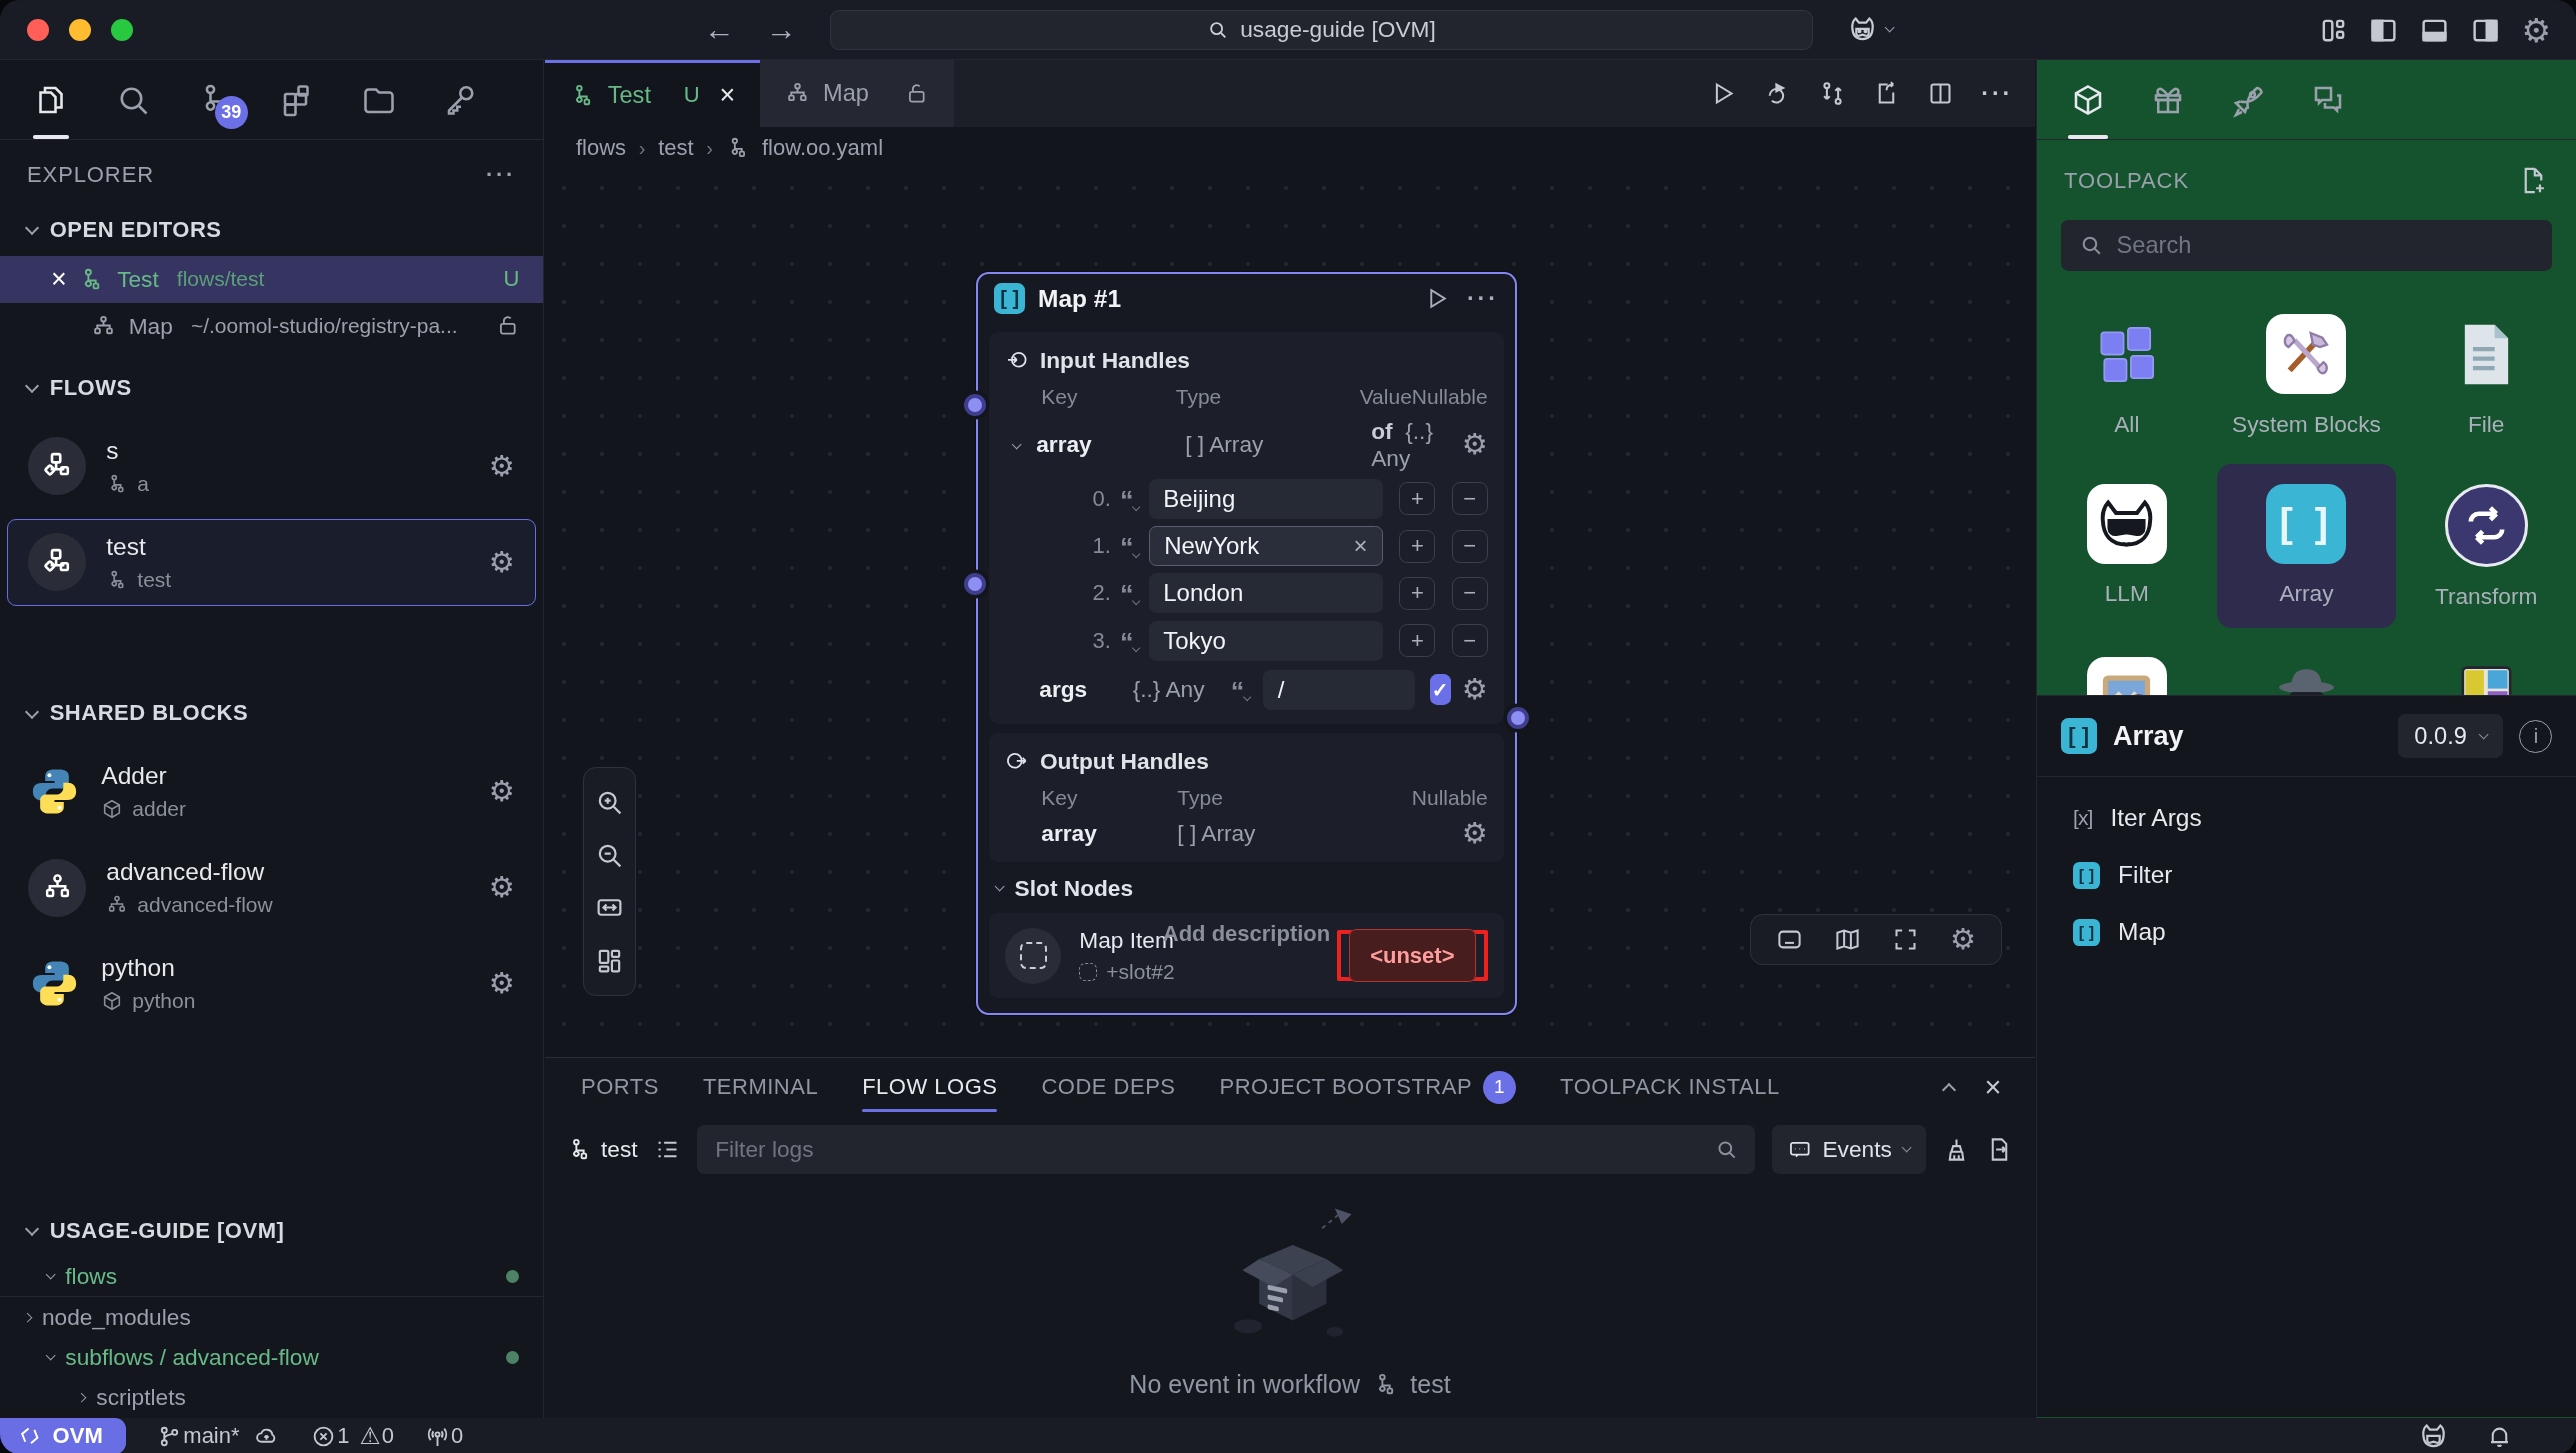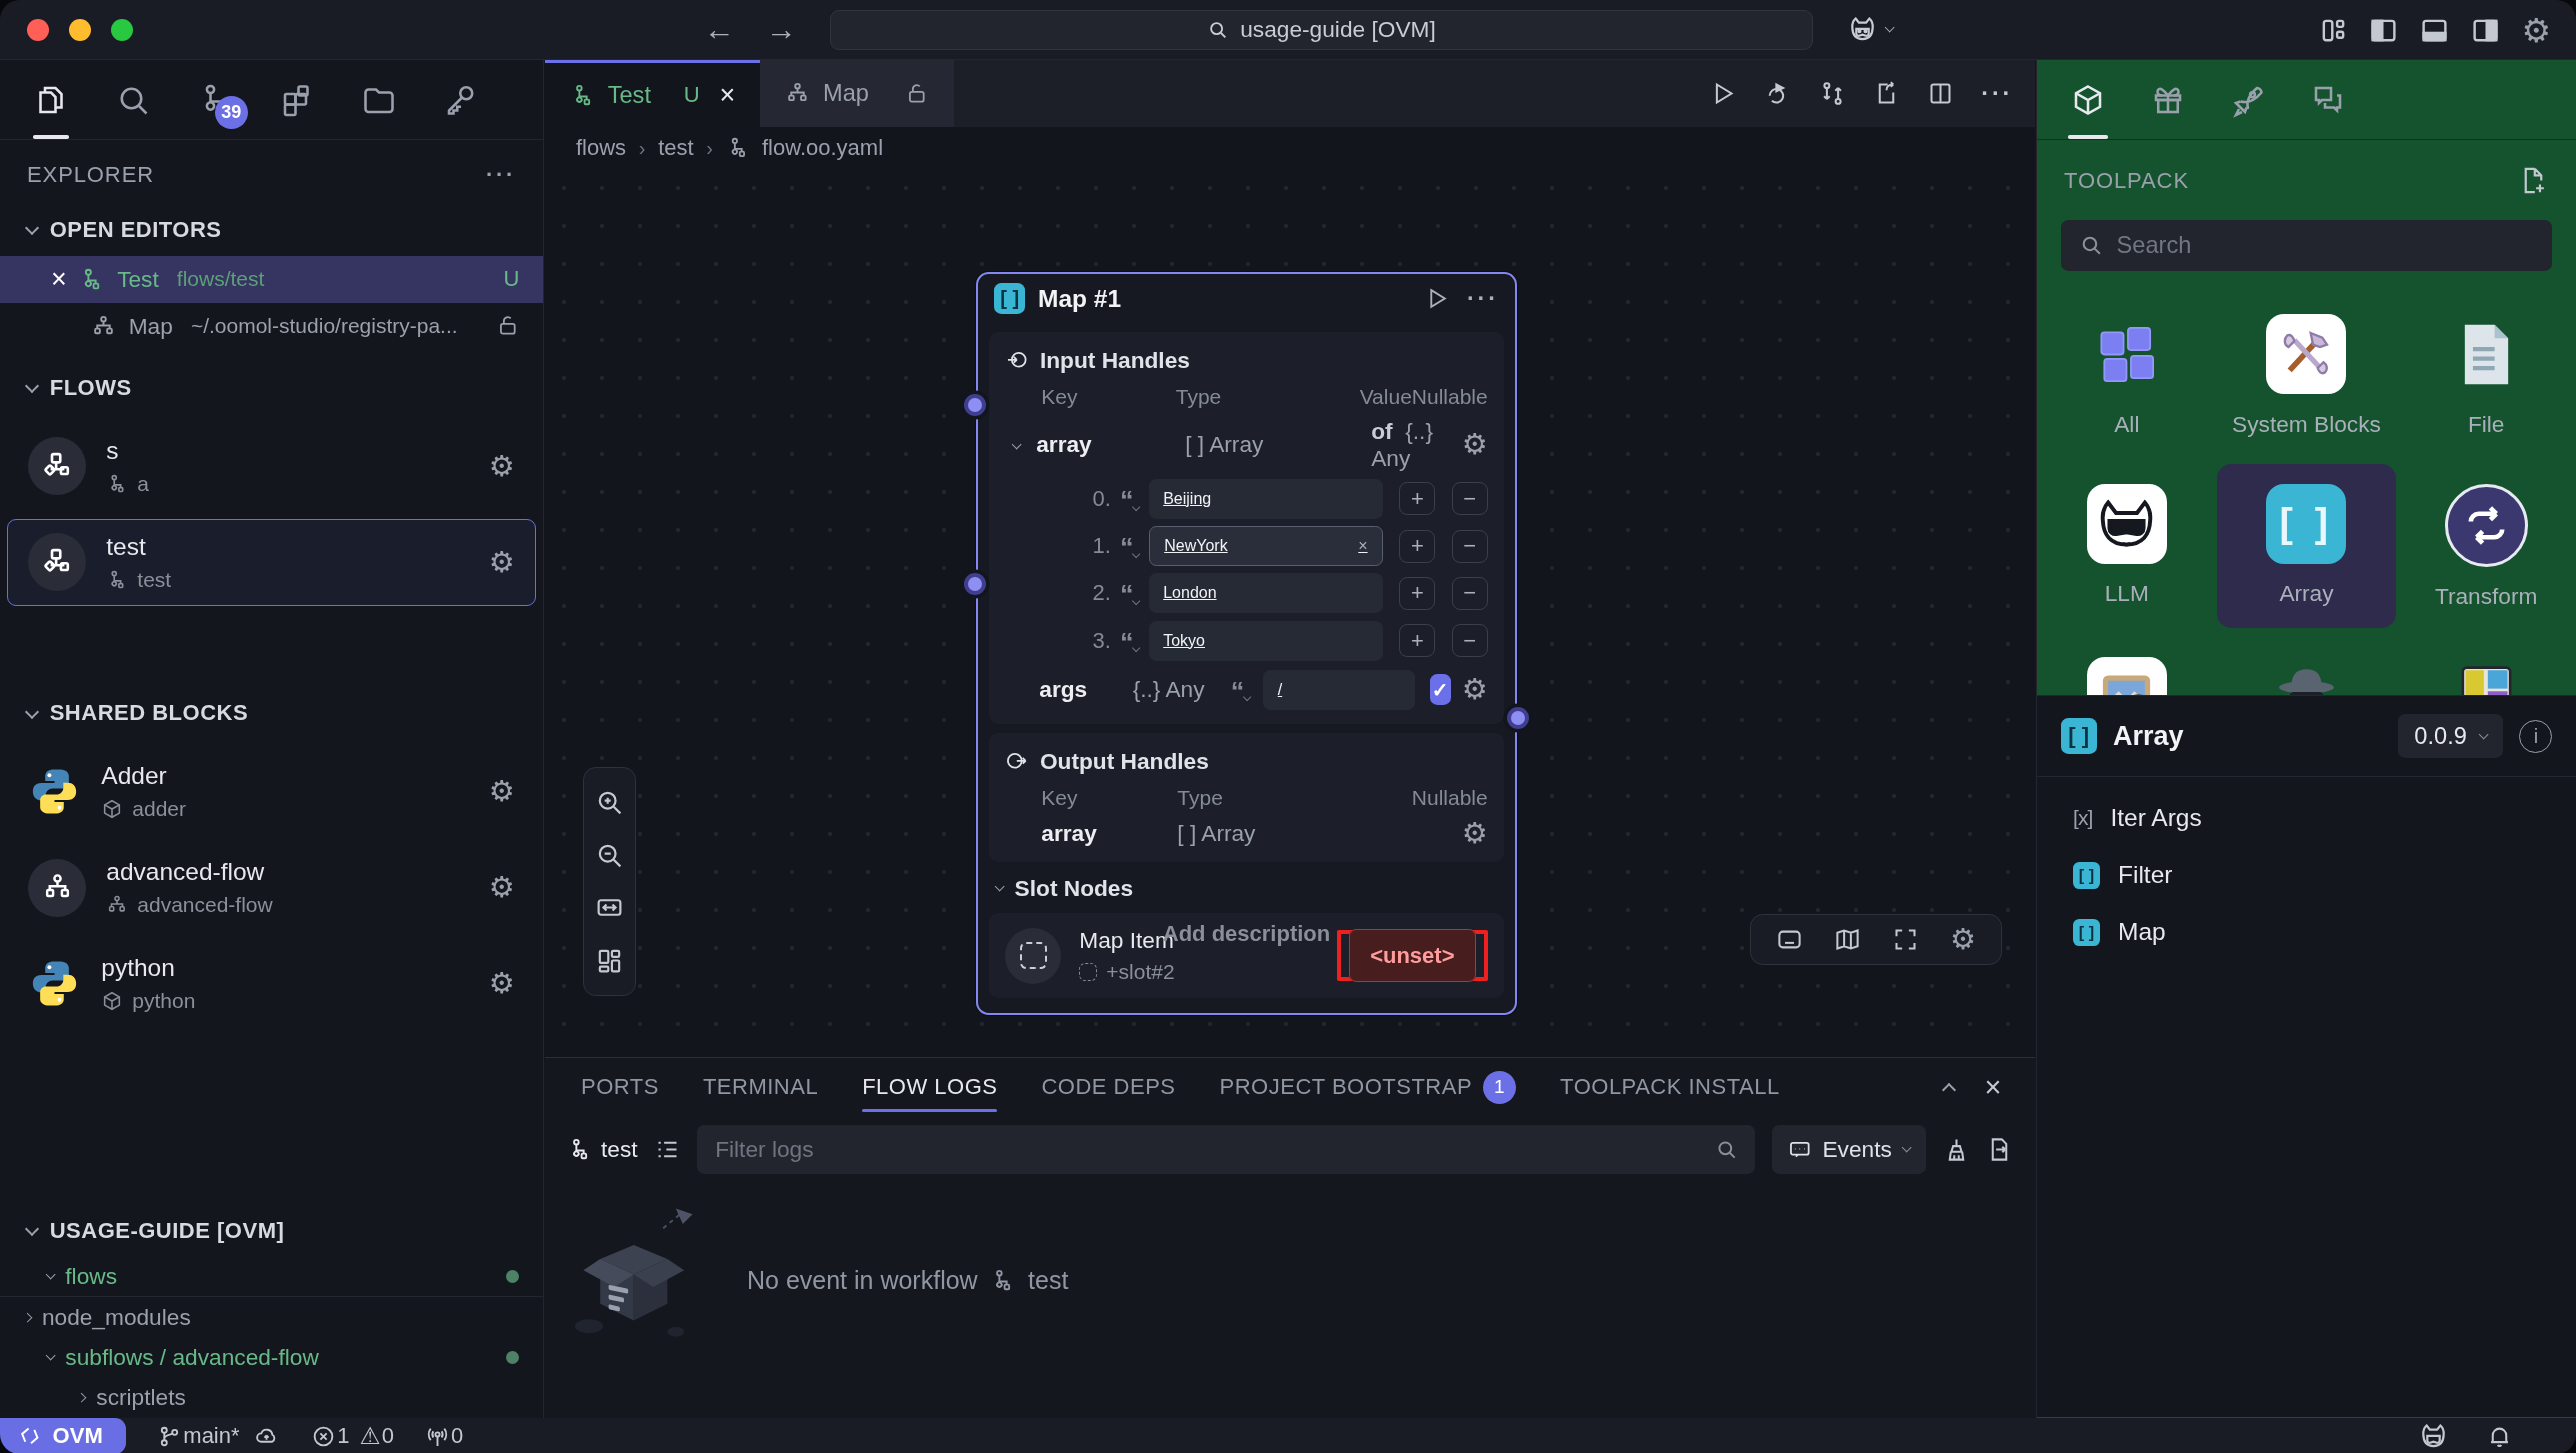--- a/index.html
+++ b/index.html
@@ -70,21 +70,21 @@
   .type-dim { color:#9aa0ac; }
   .arr-item { display:flex; align-items:center; gap:9px; margin:7.3px 0 7.3px 40px; }
   .tree-line { width:23.6px; height:100%; border-left:1.8px solid #2e323d; align-self:stretch; }
   .idx { width:33px; color:#848b97; font-size:22px; text-align:right; }
   .quote { color:#848b97; font-size:27px; font-weight:bold; line-height:9px; margin-top:9px; }
   .chev { display:inline-block; width:10px; height:10px; border-right:2.3px solid #9aa0ac; border-bottom:2.3px solid #9aa0ac; }
   .chev.down { transform:rotate(45deg); margin-top:-3.6px; }
   .chev.right { transform:rotate(-45deg); }
   .chev.up { transform:rotate(-135deg); margin-top:5.4px; }
   .chev.sm { width:7.3px; height:7.3px; border-width:1.8px; }
-  .val-input { flex:1; height:40px; background:#262a35; border-radius:7.3px; display:flex; align-items:center; padding:0 14.5px; color:#f2f3f6; font-size:16px;text-decoration:underline; }
+  .val-input { flex:1; height:40px; background:#262a35; border-radius:7.3px; display:flex; align-items:center; padding:0 14.5px; color:#f2f3f6; font-size:24px; }
   .val-input.focus { border:0.9px solid #5a5f70; background:#2a2e3a; }
   .pm-btn { width:36px; height:33px; border:1.8px solid #3c404c; border-radius:8.2px; color:#aab0bb; font-size:22px; display:flex; align-items:center; justify-content:center; margin-left:7.3px; }
   .checkbox { width:31px; height:31px; border-radius:7.3px; background:#6b6fe8; color:#fff; font-size:20px; font-weight:bold; display:flex; align-items:center; justify-content:center; }
   .gear-glyph { color:#9aa0ac; font-size:29px; line-height:1; }
   .conn-dot { position:absolute; width:22px; height:22px; border-radius:50%; background:#8d90f2; border:4.5px solid #403e8f; box-shadow:0 0 0 3.6px #12151c; }
   .slot-card { background:#1c1f29; border-radius:9px; margin-top:9px; display:flex; align-items:center; gap:18px; padding:14.5px 16.3px; }
   .dash-icon { width:27px; height:27px; border:2.3px dashed #c9cdd6; border-radius:6.3px; }
   .dash-icon.sm { width:18px; height:18px; border-width:1.8px; border-color:#848b97; }
   .unset-annot { margin-left:auto; border:4.5px solid #ee2020; padding:8.2px; border-radius:1.8px; }
   .unset-badge { background:#471d1d; border:1.8px solid #b23434; color:#ff9d9d; border-radius:7.3px; padding:13px 20px; font-size:22px; font-weight:bold; }
@@ -100,21 +100,21 @@
   .bp-tab.active::after { content:""; position:absolute; left:0; right:0; bottom:3.6px; height:3.6px; background:#6c70e6; border-radius:1.8px; }
   .bp-badge { width:33px; height:33px; border-radius:50%; background:#6c70e6; color:#fff; font-size:19px; display:flex; align-items:center; justify-content:center; }
   .bp-right { position:absolute; right:33px; display:flex; gap:31px; color:#c3c8d1; align-items:center; }
   .bp-filter-row { display:flex; align-items:center; gap:16.3px; padding:9px 22px; }
   .bp-flow { display:flex; align-items:center; gap:9px; color:#e7e9ee; font-size:22.7px; }
   .filter-input { flex:1; height:49px; background:#22252e; border:none; border-radius:7.3px; color:#e7e9ee; font-size:22.7px; padding:0 51px 0 18px; font-family:"Liberation Sans",sans-serif; }
   .filter-input::placeholder { color:#6f7480; }
   .filter-wrap { position:relative; flex:1; display:flex; }
   .filter-search-ic { position:absolute; right:16.3px; top:12.7px; color:#8a9099; }
   .events-dd { height:49px; background:#22252e; border-radius:7.3px; display:flex; align-items:center; gap:11px; padding:0 16.3px; color:#dfe2e8; font-size:22.7px; }
-  .bp-empty { position:absolute; left:0; top:145px; width:100%; display:flex; flex-direction:row; align-items:center; gap:30px; }
+  .bp-empty { position:absolute; left:0; top:145px; width:100%; display:flex; flex-direction:column; align-items:center; gap:13px; }
   .bp-empty-text { color:#9097a3; font-size:25px; display:flex; align-items:center; gap:12.7px; }
 
   
   .sidebar-right { position:absolute; left:2036px; top:60px; width:540px; height:1358px; background:#14532d; border-left:0.9px solid #23262f; }
   .rs-tabs { height:80px; display:flex; align-items:center; gap:40px; padding:0 31px; color:#9aa0ac; border-bottom:0.9px solid #23262f; }
   .rs-tab { position:relative; width:40px; height:40px; display:flex; align-items:center; justify-content:center; }
   .rs-tab.active { color:#e7e9ee; }
   .rs-tab.active::after { content:""; position:absolute; left:0; right:0; bottom:-19px; height:3.6px; background:#e7e9ee; border-radius:1.8px; }
   .rs-search { margin:7.3px 23.6px 0 23.6px; position:relative; }
   .rs-search input { width:100%; height:51px; background:#22252e; border:none; border-radius:7.3px; color:#e7e9ee; font-size:23.6px; padding:0 18px 0 56px; font-family:"Liberation Sans",sans-serif; }

